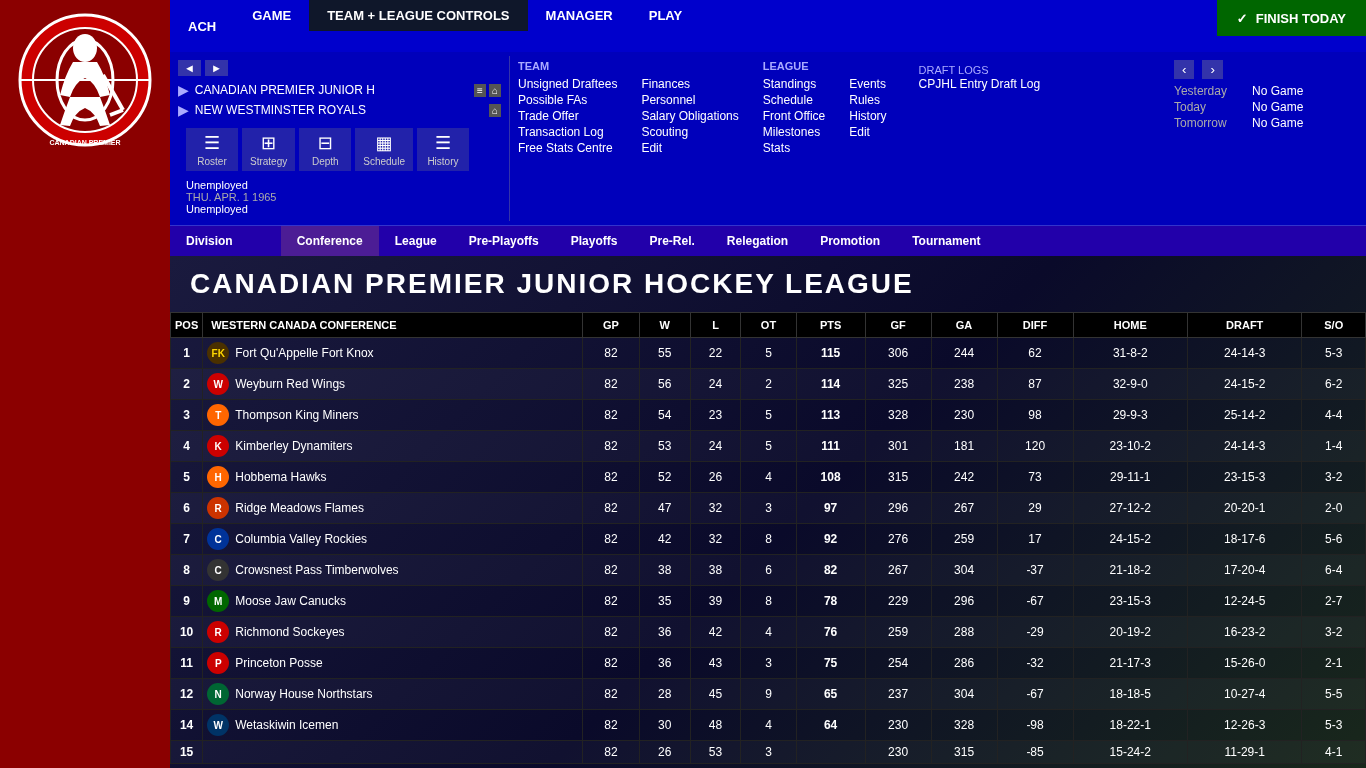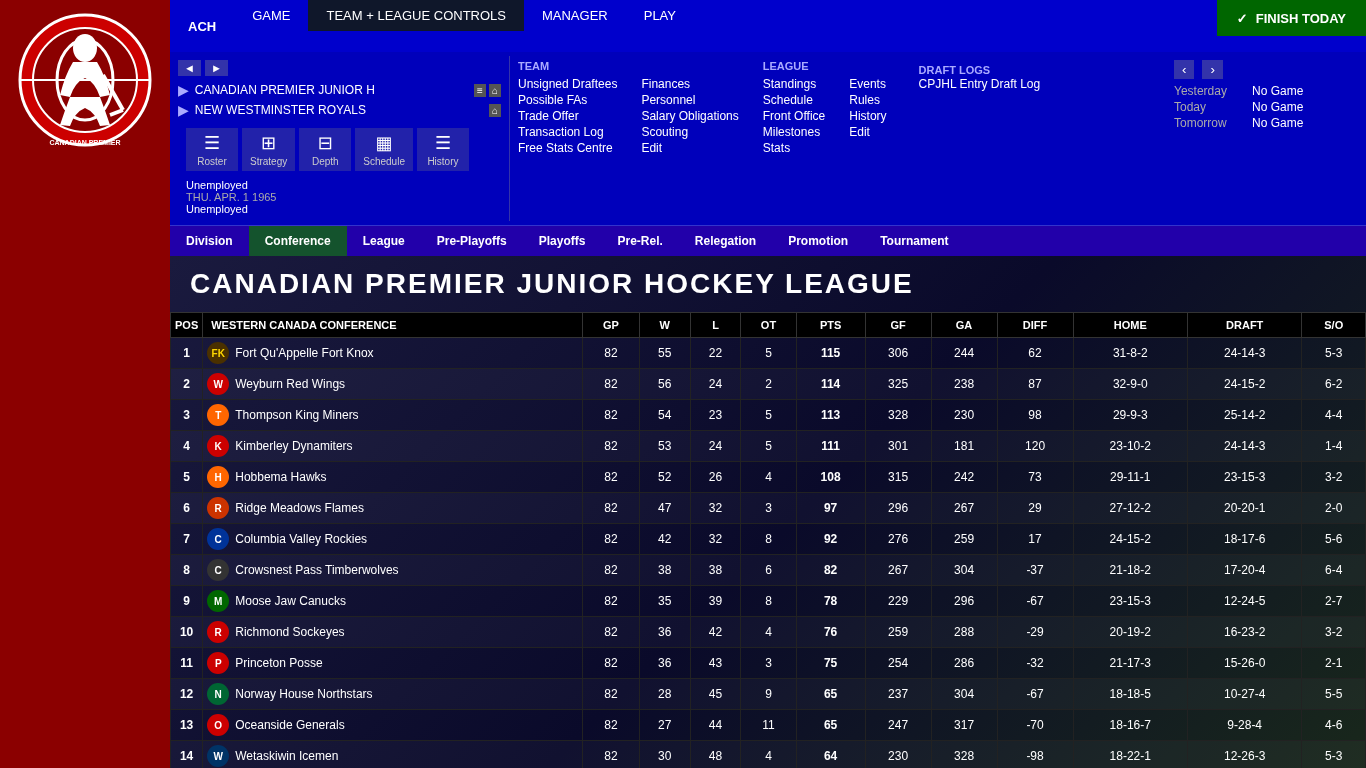--- a/index.html
+++ b/index.html
@@ -1,17 +1,17 @@
 <!DOCTYPE html>
 <html><head>
   <meta charset="utf-8">
   <style>
     * { margin: 0; padding: 0; box-sizing: border-box; }
     body { font-family: Arial, sans-serif; font-size: 12px; background: #1a1a2e; color: #fff; width: 1366px; min-height: 768px; overflow-x: hidden; }
-    .top-nav-item { color: #fff; padding: 0 18px; height: 31px; display: flex; align-items: center; font-size: 13px; font-weight: normal; cursor: pointer; }
+    .top-nav-item { color: #fff; padding: 0 18px; height: 31px; display: flex; align-items: center; font-size: 13px; font-weight: bold; cursor: pointer; }
     .team-league-active { background: #0f172a; }
     .finish-today-btn { margin-left: auto; background: #006600; color: #fff; padding: 0 20px; height: 36px; display: flex; align-items: center; gap: 8px; font-weight: bold; font-size: 13px; cursor: pointer; border: none; }
 
     
     .dropdown-bar { background: #0000bb; display: flex; padding: 4px 0; min-height: 150px; }
     .left-panel { width: 340px; padding: 4px 8px; border-right: 1px solid #3333aa; }
     .nav-arrows { display: flex; gap: 4px; margin-bottom: 4px; }
     .nav-arrow-btn { background: #3333aa; color: #fff; border: none; padding: 2px 6px; cursor: pointer; font-size: 11px; }
     .league-item { display: flex; align-items: center; gap: 6px; padding: 2px 0; color: #fff; font-size: 12px; }
     .toolbar-icons { display: flex; gap: 4px; padding: 2px 8px; }
@@ -23,35 +23,35 @@
     .user-date { color: #aaa; font-size: 11px; }
 
     
     .middle-menus { display: flex; gap: 0; padding: 4px 8px; }
     .menu-section { margin-right: 24px; }
     .menu-section-title { color: #aaaaff; font-size: 11px; font-weight: bold; margin-bottom: 4px; }
     .menu-item { color: #fff; font-size: 12px; padding: 1px 0; cursor: pointer; display: block; }
 
     
     .draft-logs { margin-left: auto; padding: 4px 8px; }
-    .draft-logs-title { color: #aaaaff; font-size: 11px; font-weight: bold; }
+    .draft-logs-title { color: #aaaaff; font-size: 11px; font-weight: normal; }
     .draft-logs-item { color: #fff; font-size: 12px; cursor: pointer; }
 
     
     .date-panel { min-width: 200px; padding: 4px 8px; }
     .date-nav { display: flex; gap: 8px; margin-bottom: 4px; }
     .date-nav-btn { background: #3333aa; color: #fff; border: none; padding: 2px 8px; cursor: pointer; }
     .date-row { display: flex; gap: 8px; color: #fff; font-size: 12px; padding: 1px 0; }
     .date-label { min-width: 70px; color: #aaa; }
     .date-value { color: #fff; }
 
     
     .sub-nav { display: flex; background: #2200aa; padding: 0; border-top: 1px solid #3333cc; }
     .sub-nav-item { padding: 8px 16px; color: #fff; cursor: pointer; font-size: 12px; font-weight: bold; }
-    .sub-nav-item.selected-conf { background: #14532d; }
+    .sub-nav-item.selected-conf { background: #4c1d95; margin-left: 32px; }
 
     
     .main-content { background: linear-gradient(135deg, #1a1a3e 0%, #0a0a2a 50%, #1a2a1a 100%); min-height: 580px; padding: 0; }
 
     .league-title { font-size: 28px; font-weight: bold; color: #fff; padding: 12px 20px; letter-spacing: 2px; }
 
     
     .standings-table { width: 100%; border-collapse: collapse; }
     .standings-header { background: #000; }
     .standings-header th { color: #fff; padding: 6px 4px; text-align: center; font-size: 11px; font-weight: bold; border: 1px solid #333; }
@@ -508,40 +508,20 @@
     <td>9</td>
     <td class="pts"><strong>65</strong></td>
     <td>237</td>
     <td>304</td>
     <td>-67</td>
     <td>18-18-5</td>
     <td>10-27-4</td>
     <td>5-5</td>
   </tr>
             <tr class="standings-row">
-    <td class="pos">13</td>
-    <td class="team-name">
-      <div class="team-name-cell">
-        <div class="logo-circle logo-oceanside">O</div>
-        <span>Oceanside Generals</span>
-      </div>
-    </td>
-    <td>82</td>
-    <td>27</td>
-    <td>44</td>
-    <td>11</td>
-    <td class="pts"><strong>65</strong></td>
-    <td>247</td>
-    <td>317</td>
-    <td>-70</td>
-    <td>18-16-7</td>
-    <td>9-28-4</td>
-    <td>4-6</td>
-  </tr>
-            <tr class="standings-row">
     <td class="pos">14</td>
     <td class="team-name">
       <div class="team-name-cell">
         <div class="logo-circle logo-wetaskiwin">W</div>
         <span>Wetaskiwin Icemen</span>
       </div>
     </td>
     <td>82</td>
     <td>30</td>
     <td>48</td>

